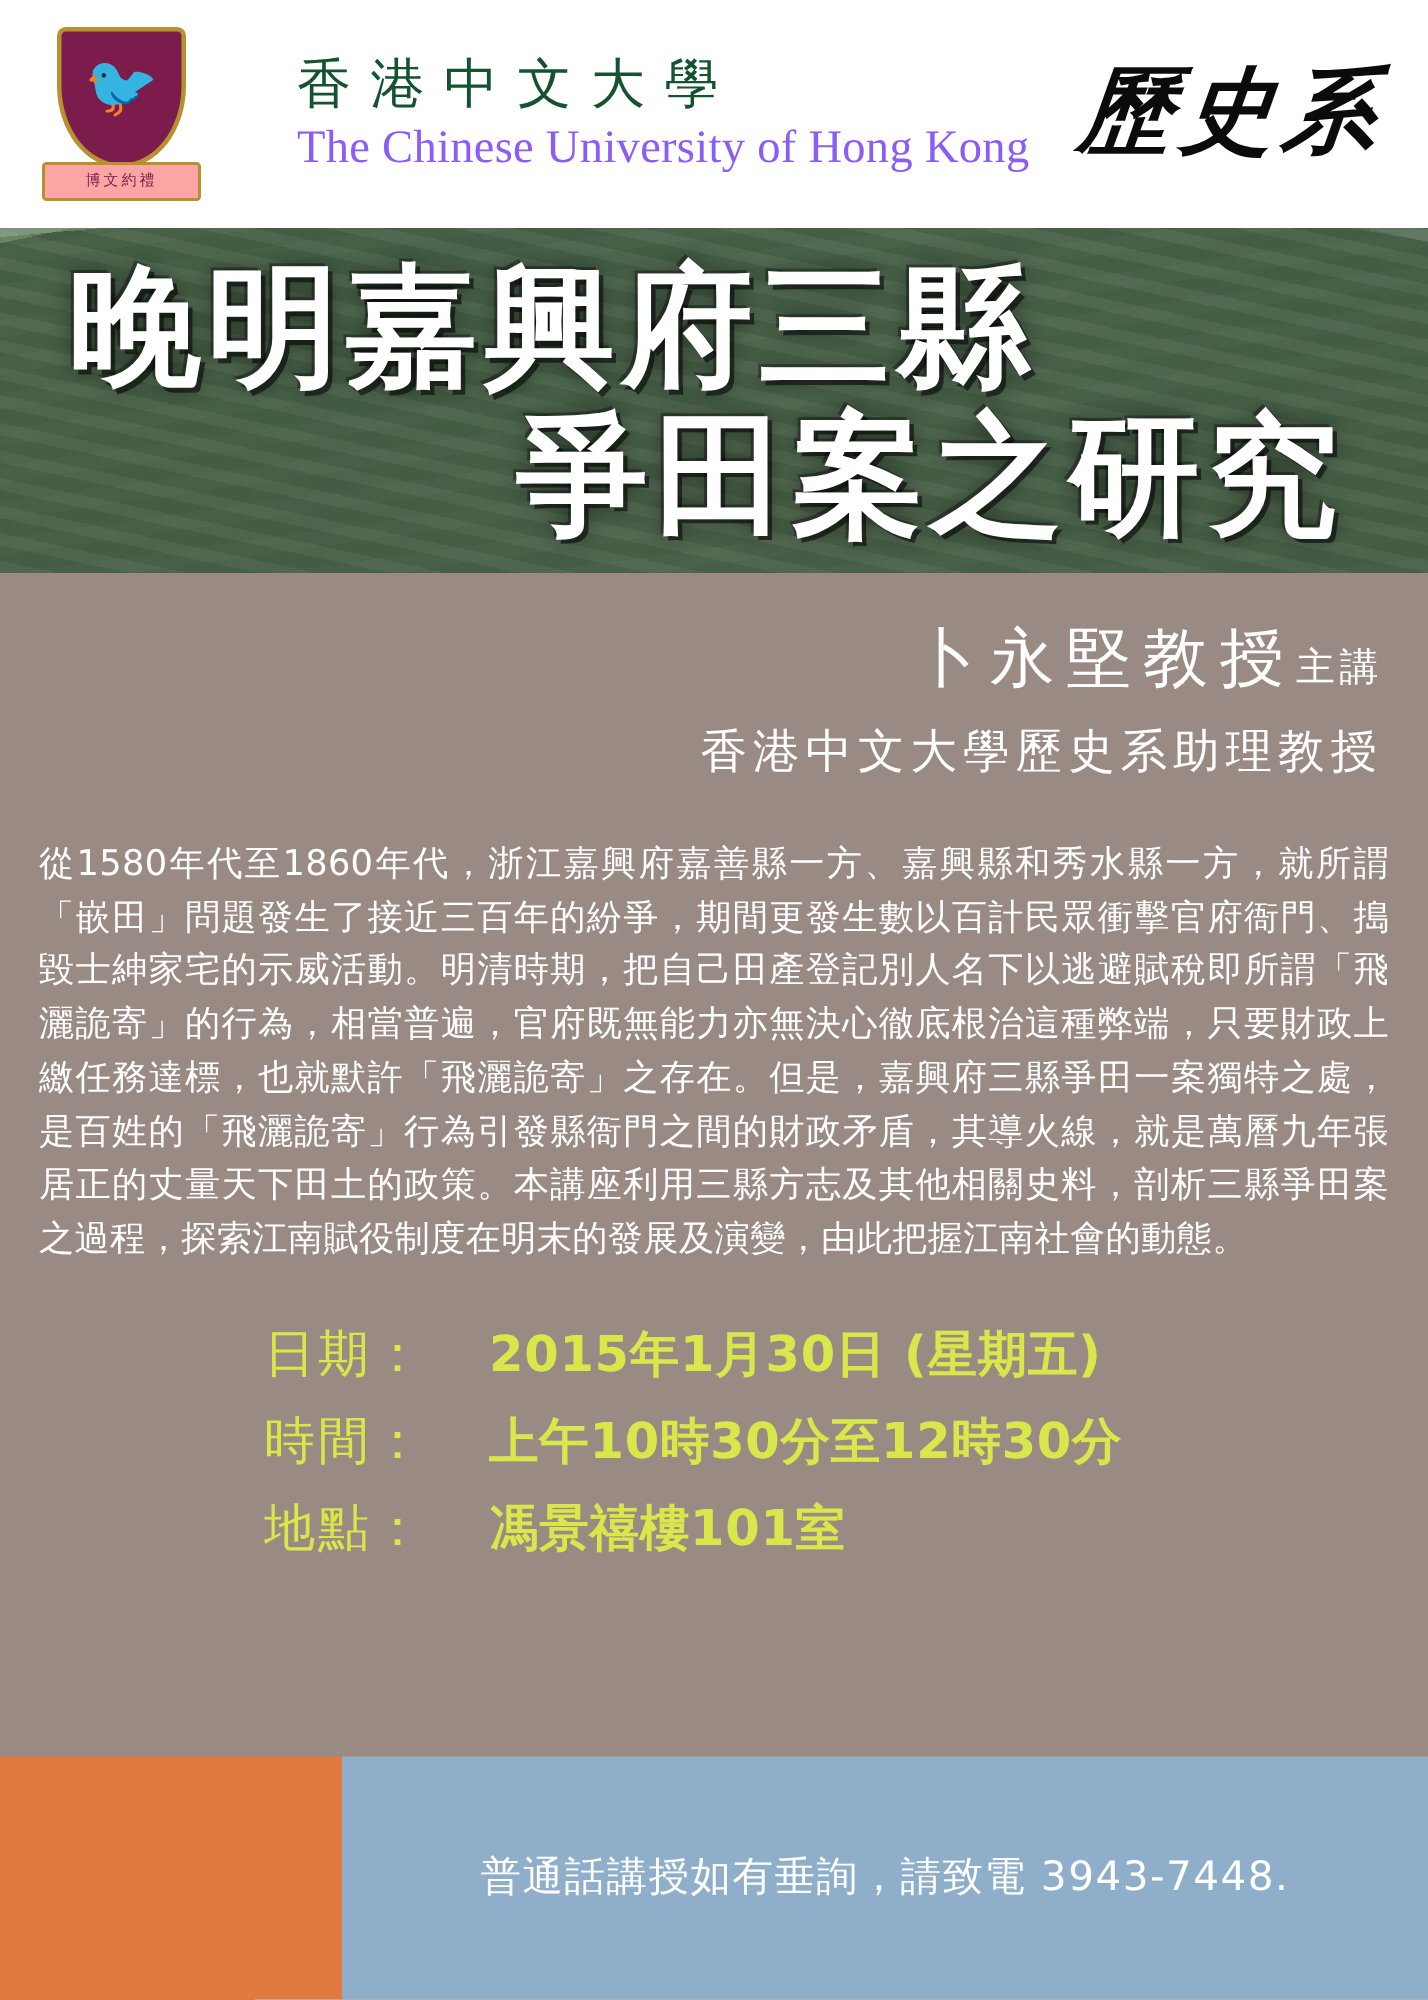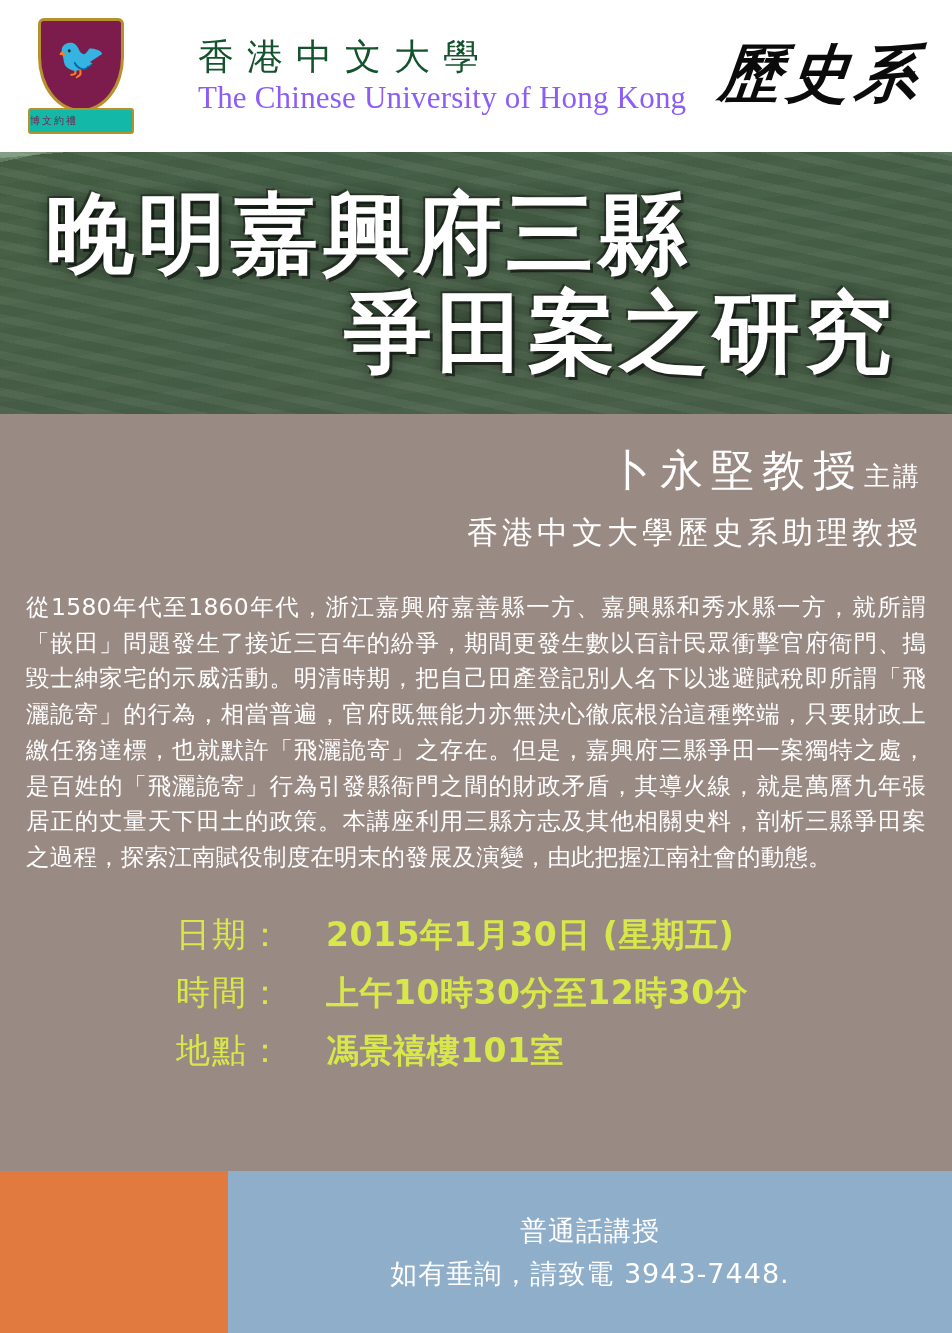--- a/index.html
+++ b/index.html
@@ -57,25 +57,25 @@
     font-size: 40px;
     color: #e8c24a;
     line-height: 1;
   }
   .crest .ribbon {
     position: absolute;
     left: 2px;
     bottom: 6px;
     width: 106px;
     height: 26px;
-    background: #14b8a6;
+    background: #fca5a5;
     border: 2px solid #b8912f;
     border-radius: 3px;
     box-sizing: border-box;
-    text-align: left;
+    text-align: center;
     font-size: 10px;
     line-height: 22px;
     color: #7b1c4d;
     letter-spacing: 2px;
   }
   .uni-names {
     margin-left: 62px;
     flex: 0 0 auto;
   }
   .uni-cn {
@@ -102,21 +102,21 @@
     font-weight: bold;
     color: #0b0b0b;
     letter-spacing: 6px;
     font-style: italic;
     transform: skewX(-6deg);
   }
 
   
   .banner {
     position: relative;
-    height: 262px;
+    height: 230px;
     overflow: hidden;
     background: #4f6a4a;
   }
   .banner .terraces {
     position: absolute;
     inset: 0;
     background:
       linear-gradient(175deg, rgba(255,255,255,0.25) 0 6px, rgba(0,0,0,0) 6px 14px),
       linear-gradient(168deg, rgba(120,160,120,0.55) 0 10px, rgba(60,90,60,0.5) 10px 22px),
       linear-gradient(190deg, rgba(200,210,190,0.35) 0 9px, rgba(90,110,80,0.45) 9px 19px),
@@ -230,21 +230,21 @@
     display: flex;
   }
   .footer-left {
     width: 228px;
     background: #e07a3f;
   }
   .footer-right {
     flex: 1;
     background: #8faec9;
     display: flex;
-    flex-direction: column;
+    flex-direction: row;
     align-items: center;
     justify-content: center;
     box-sizing: border-box;
   }
   .footer-line {
     font-family: "DejaVu Sans", sans-serif;
     font-size: 27px;
     color: #ffffff;
     letter-spacing: 1px;
     line-height: 1.6;

